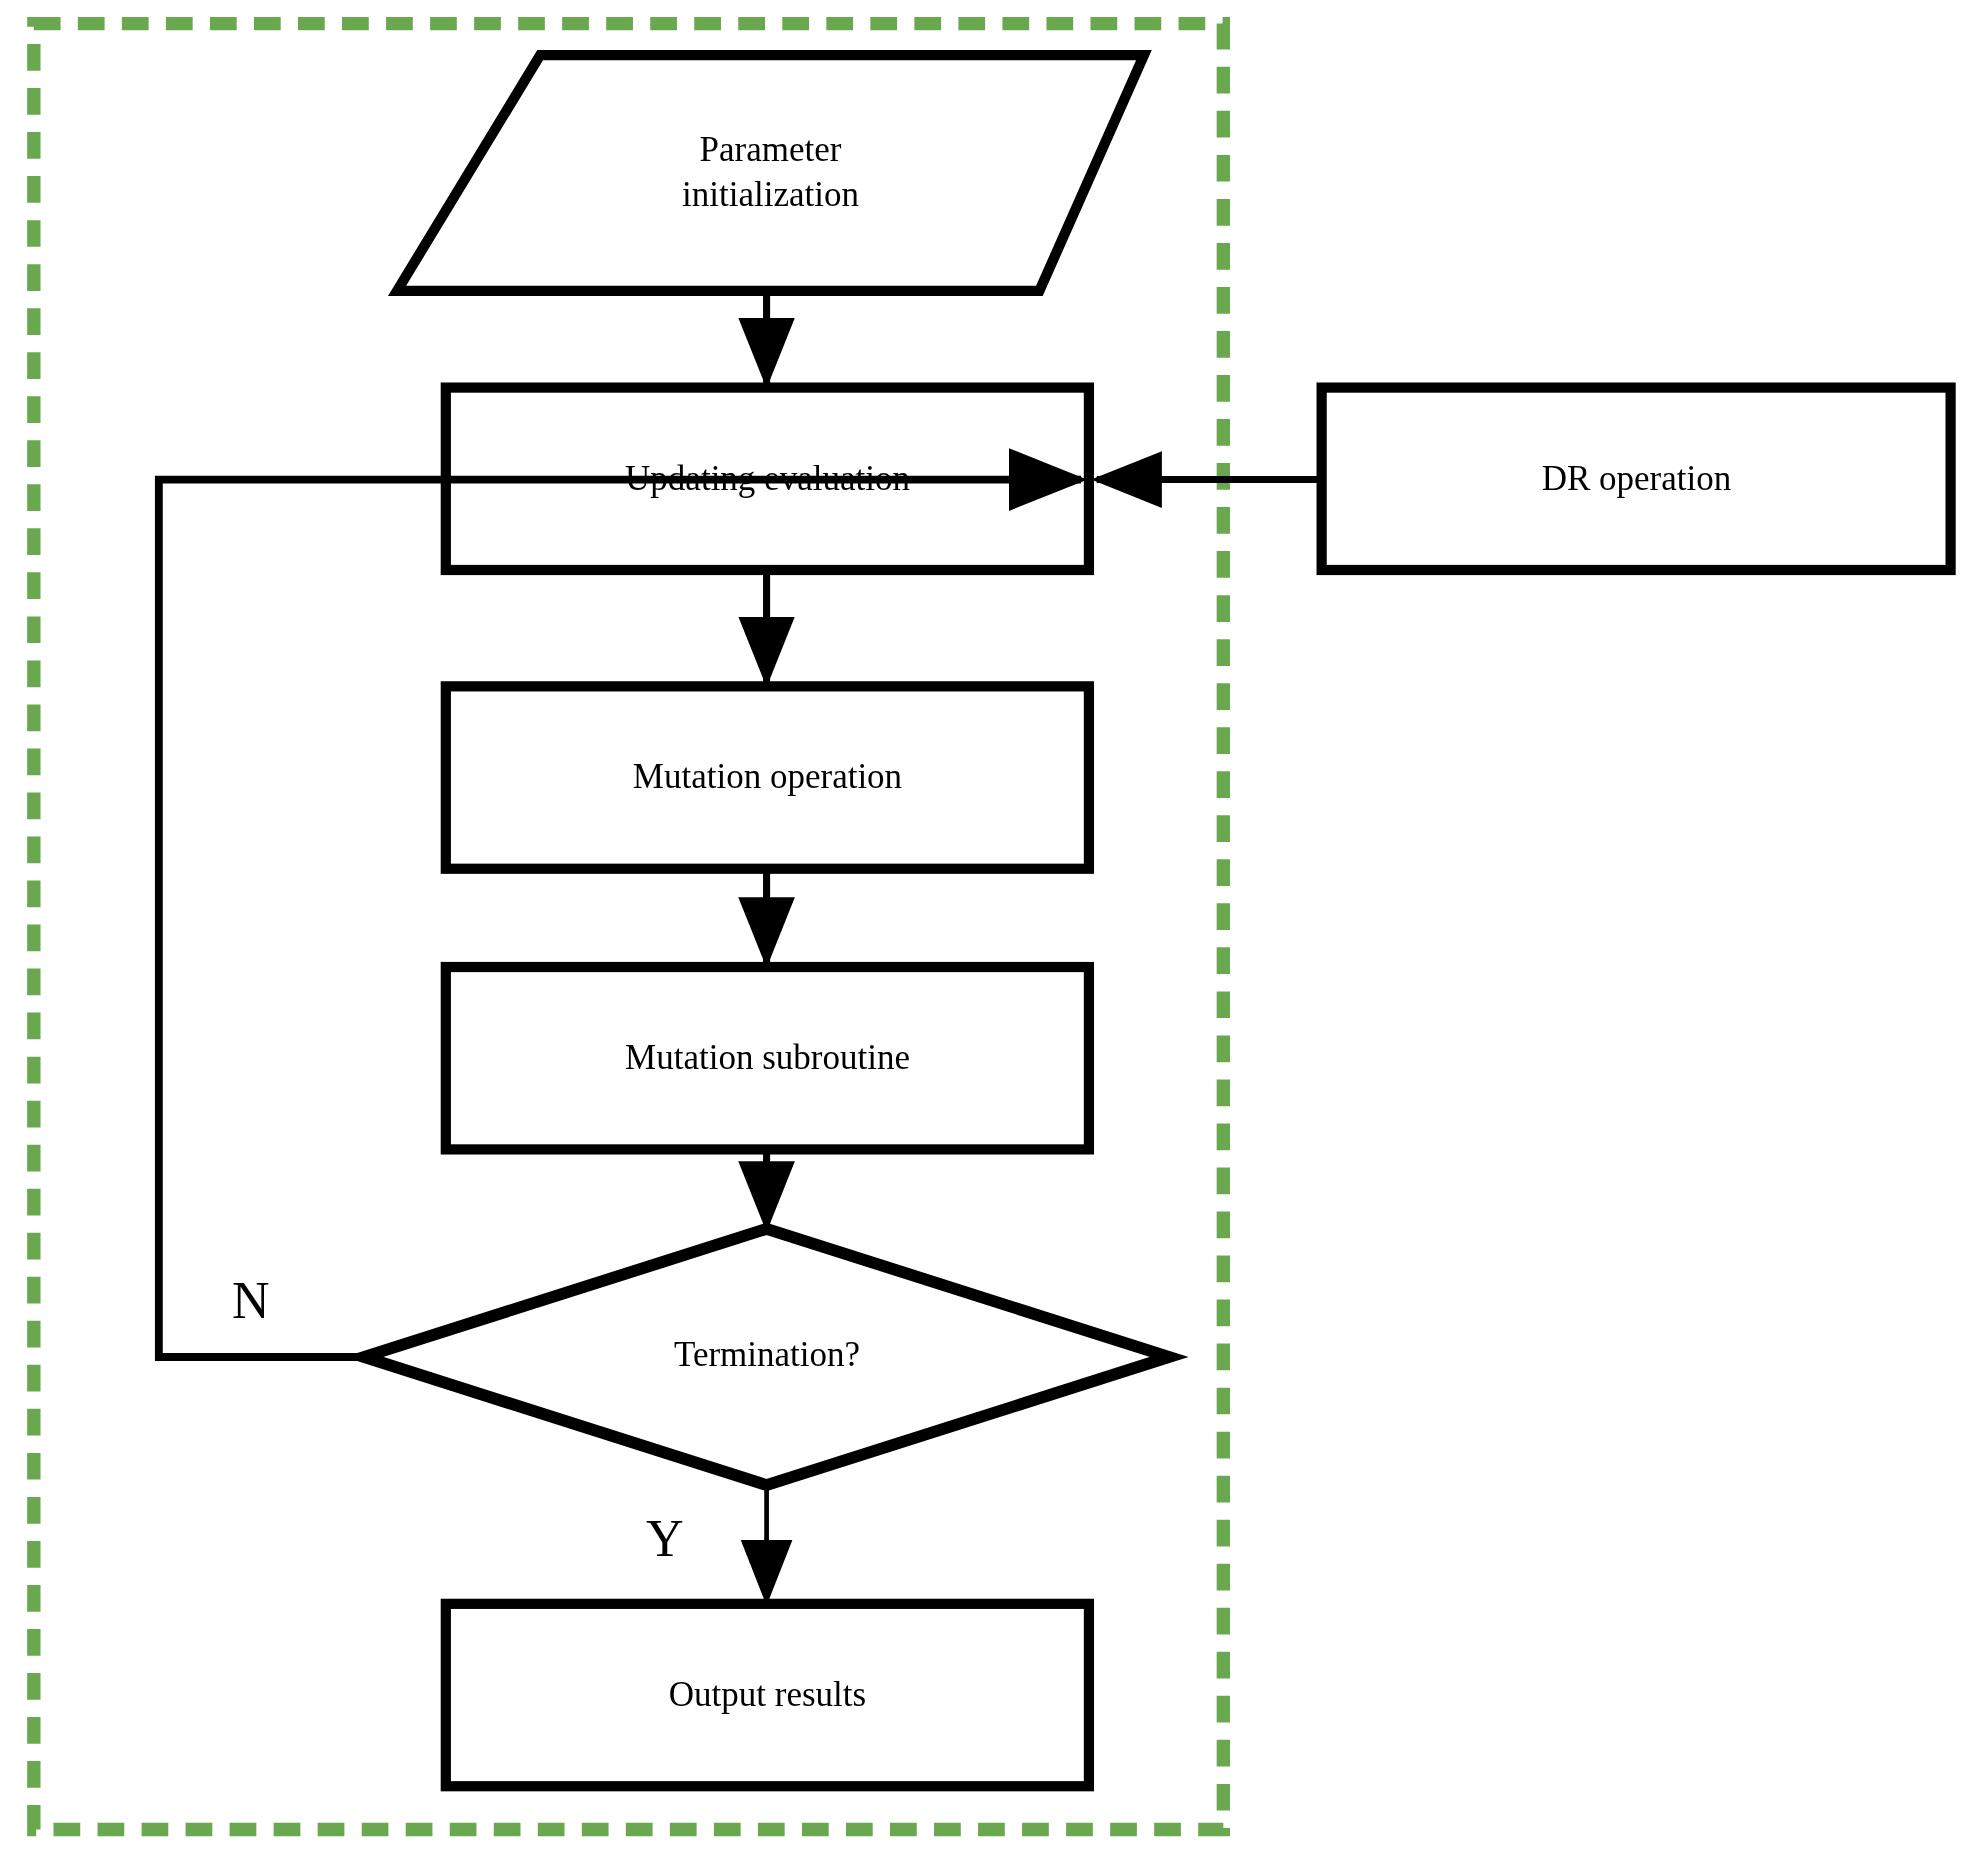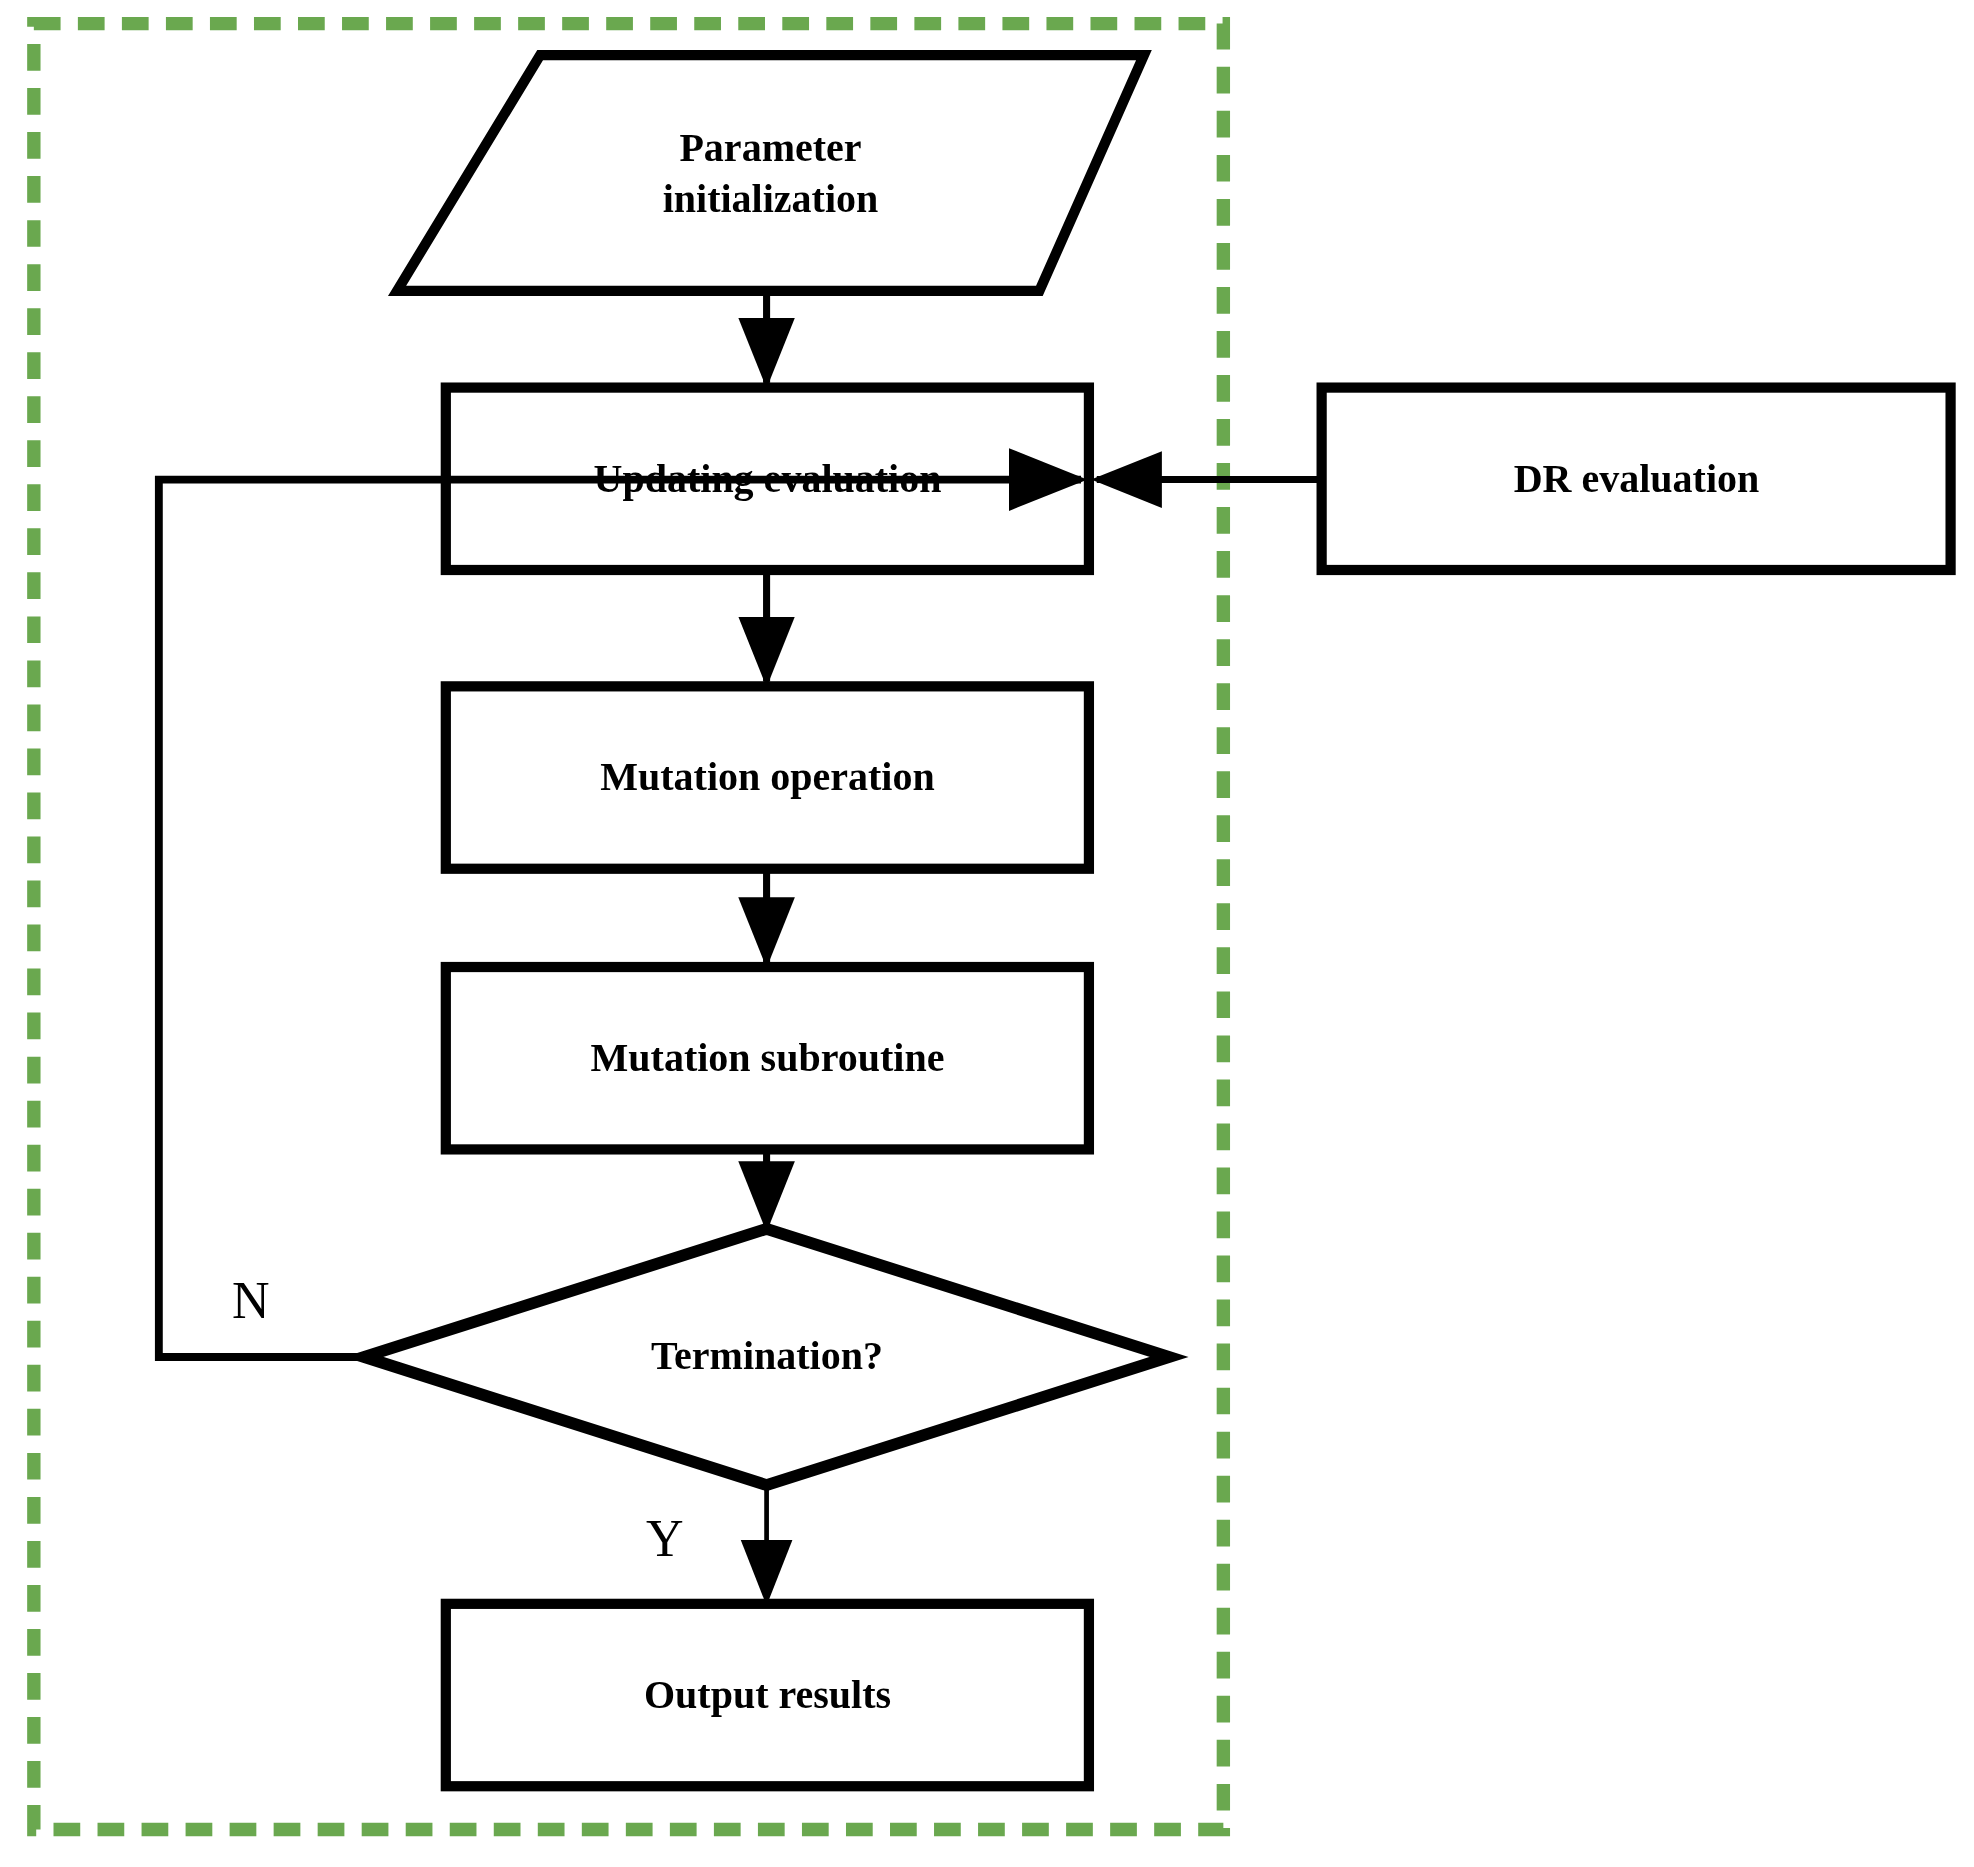--- a/index.html
+++ b/index.html
@@ -26,25 +26,24 @@
     height: 1868px;
   }
   .node-label {
     position: absolute;
     display: flex;
     align-items: center;
     justify-content: center;
     text-align: center;
     color: #000000;
     font-family: "Liberation Serif", "DejaVu Serif", serif;
-    font-size: 40px;
+    font-size: 35px;
     line-height: 1.28;
     white-space: pre-line;
     pointer-events: none;
-    font-weight: bold;
   }
   .edge-label {
     position: absolute;
     color: #000000;
     font-family: "Liberation Serif", "DejaVu Serif", serif;
     font-size: 52px;
     line-height: 1;
   }
 </style>
 </head>
@@ -91,21 +90,21 @@
     <path d="M463,1726 L202,1726 L202,610 L1375,610" fill="none" stroke="#000000" stroke-width="10" marker-end="url(#arrowhead)"></path>
 
     <line x1="975" y1="1889" x2="975" y2="2034" stroke="#000000" stroke-width="6" marker-end="url(#arrowhead-thin)"></line>
   </svg>
 
   <div class="node-label" style="left:397px; top:55px; width:747px; height:236px;">Parameter
 initialization</div>
 
   <div class="node-label" style="left:446px; top:388px; width:643px; height:182px;">Updating evaluation</div>
 
-  <div class="node-label" style="left:1322px; top:388px; width:629px; height:182px;">DR evaluation</div>
+  <div class="node-label" style="left:1322px; top:388px; width:629px; height:182px;">DR operation</div>
 
   <div class="node-label" style="left:446px; top:686px; width:643px; height:182px;">Mutation operation</div>
 
   <div class="node-label" style="left:446px; top:967px; width:643px; height:182px;">Mutation subroutine</div>
 
   <div class="node-label" style="left:472px; top:1281px; width:590px; height:149px;">Termination?</div>
 
   <div class="node-label" style="left:446px; top:1604px; width:643px; height:182px;text-align:center;">Output results</div>
 
   <div class="edge-label" style="left:232px; top:1275px;">N</div>

